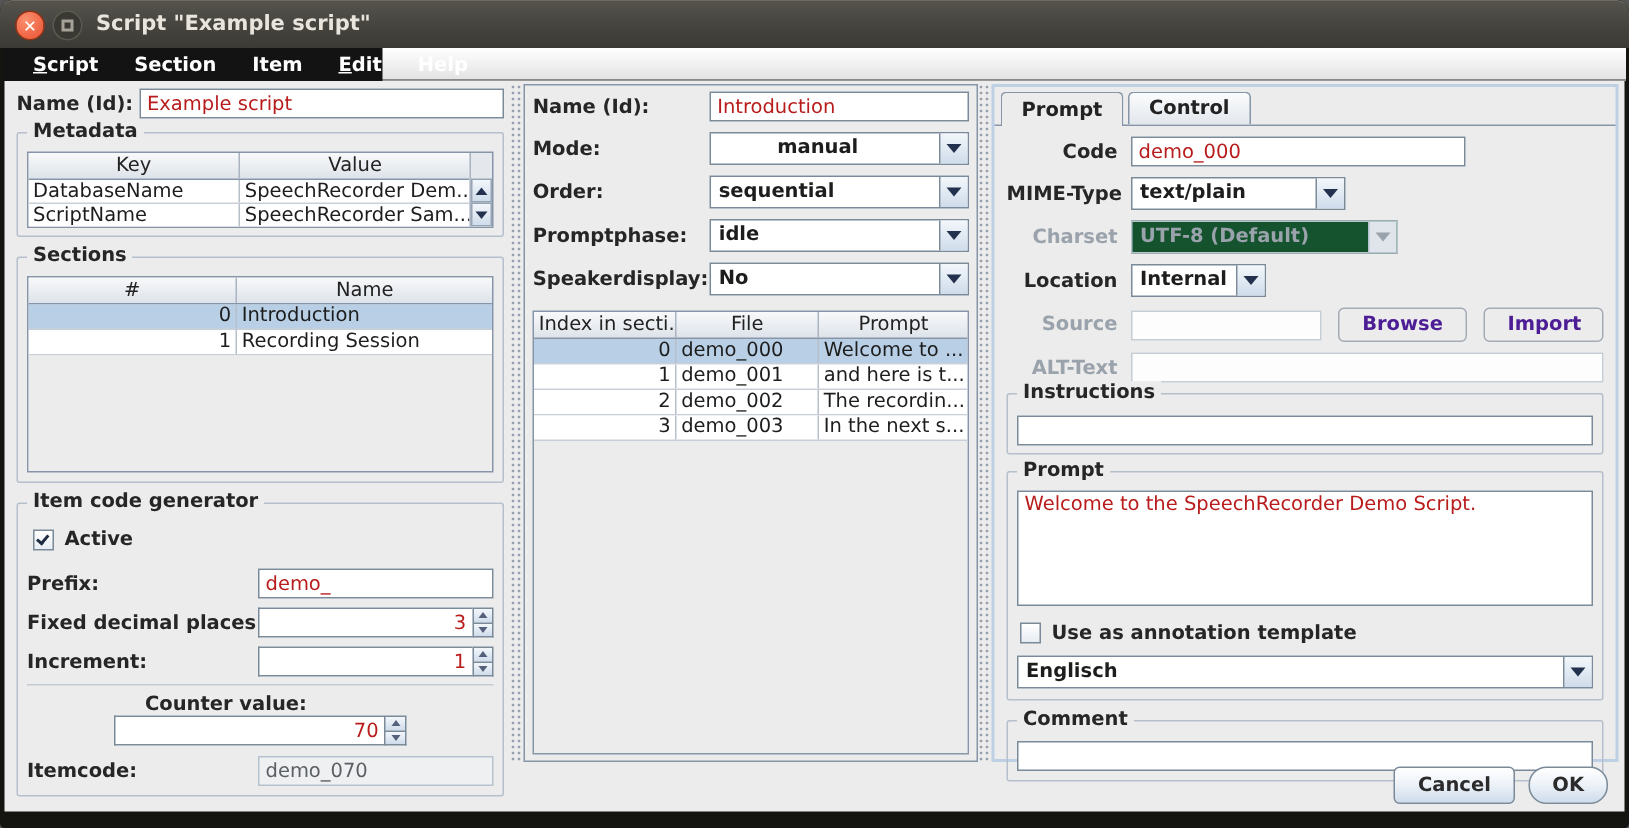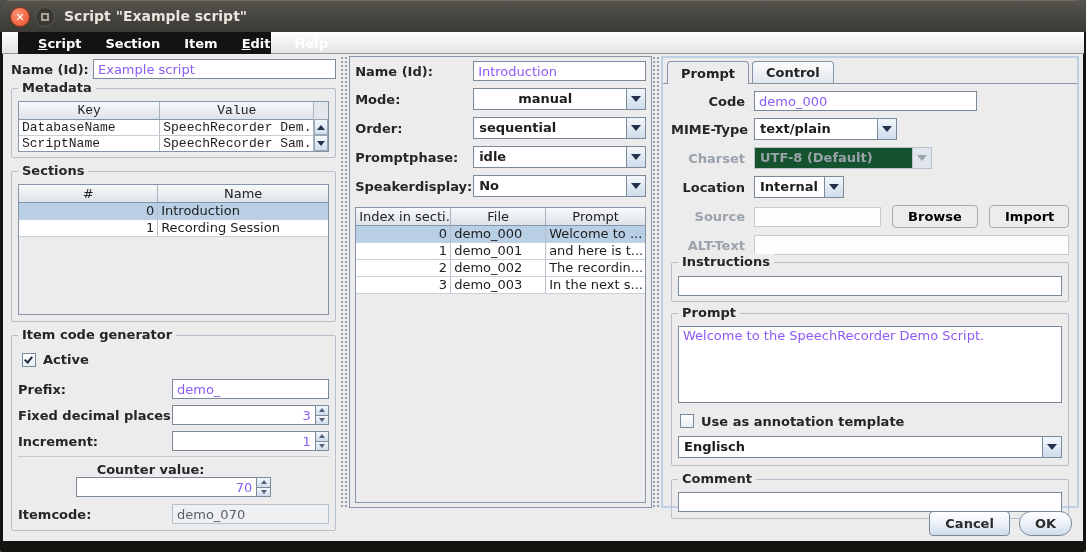--- a/index.html
+++ b/index.html
@@ -18,33 +18,33 @@
     border:1px solid #8e3317; }
   .close-x { color:#fff; font-size:11px; font-weight:bold; line-height:1; }
   .win-btn.restore { left:35px; background:#393833; border:1px solid #5c594f; }
   .restore-glyph { width:8px; height:8px; border:2px solid #a6a298; }
   .title-text { position:absolute; left:64px; top:0; line-height:31px; color:#e9e5dd;
     font-weight:bold; font-size:14px; }
 
   
   .menubar { position:absolute; top:32px; left:2px; right:2px; height:22px;
     background:linear-gradient(#ffffff,#e3e3e3); border-bottom:1px solid #989898; }
-  .menu-dark { position:absolute; left:16px; top:0; height:22px; width:253px; background:#131313;
+  .menu-dark { position:absolute; left:0; top:0; height:22px; width:253px; background:#131313;
     display:flex; align-items:center; padding-left:8px; }
   .menu-item { color:#fff; font-weight:bold; font-size:13px; padding:0 12px; cursor:default; }
   .menu-item .mn { text-decoration:underline; }
 
   
   .content { position:absolute; top:54px; left:3px; right:3px; bottom:11px; background:#ececec; }
   .main { position:absolute; top:2px; left:4px; right:4px; height:452px; display:flex; }
 
   .label { font-weight:bold; font-size:13px; color:#262626; white-space:nowrap; }
   .label.dis { color:#9aa2ab; }
   .tfield { background:#fff; border:1px solid #7a8a99; font:13px "DejaVu Sans",sans-serif;
-    color:#8b5cf6; padding:1px 4px; height:20px; width:100%; }
+    color:#b91c1c; padding:1px 4px; height:20px; width:100%; }
   .tfield.dis { background:#eef0f2; border-color:#b6c2ce; color:#5c6064; }
   .tfield.dis2 { background:#fdfdfd; border-color:#c4ccd4; color:#9aa2ab; }
 
   .combo { display:flex; height:22px; border:1px solid #7a8a99; background:#fff; }
   .combo-value { flex:1; font-size:13px; font-weight:bold; color:#1d1d1d; padding:2px 5px;
     white-space:nowrap; overflow:hidden; }
   .combo-btn { width:19px; background:linear-gradient(#f3f7fb,#cfdceb); border-left:1px solid #7a8a99;
     display:flex; align-items:center; justify-content:center; }
   .arr-down { width:0; height:0; border-left:5px solid transparent; border-right:5px solid transparent;
     border-top:6px solid #23314e; }
@@ -120,21 +120,21 @@
     font-weight:bold; font-size:13px; line-height:21px; color:#222;
     background:linear-gradient(#fbfcfd,#e2e7ec); margin-right:3px; position:relative; }
   .tab.selected { background:#ececec; z-index:2; margin-bottom:-1px; line-height:23px; }
   .tab-content { border-top:1px solid #8795a8; flex:1; padding:7px 8px 4px 8px;
     display:flex; flex-direction:column; }
   .rlabel { width:74px; text-align:right; margin-right:9px; }
   .rrow { margin-bottom:7px; }
 
   .btn { height:25px; padding:0 15px; font:bold 13px "DejaVu Sans",sans-serif; color:#2b2b2b;
     background:linear-gradient(#ffffff,#eef3f9 45%,#cfdceb); border:1px solid #7a8a99; border-radius:4px; }
-  .btn.dis { background:#ececec; border-color:#a3abb4; color:#000000; height:23px; }
+  .btn.dis { background:#ececec; border-color:#a3abb4; color:#4c1d95; height:23px; }
 
   .footer { position:absolute; right:11px; bottom:5px; display:flex; gap:9px; }
 
   .fill { flex:1; }
 </style>
 </head>
 <body>
 
 <div class="window">
 
@@ -163,21 +163,21 @@
 
       <div class="left-panel">
         <div class="frow" style="margin-bottom:9px;">
           <span class="label" style="width:82px;">Name (Id):</span>
           <input class="tfield" style="flex: 1 1 0%;" value="Example script">
         </div>
 
         <div class="group" style="height:70px; margin-bottom:13px;">
           <span class="gtitle">Metadata</span>
           <div class="tbl" style="height:51px;">
-            <div style="display:flex; flex:1;font-family:Liberation Mono, monospace;">
+            <div style="display:flex; flex:1;">
               <div style="flex:1; display:flex; flex-direction:column;">
                 <div class="thead">
                   <div class="hcell" style="width:48%;">Key</div>
                   <div class="hcell" style="width:52%;">Value</div>
                 </div>
                 <div class="trow" style="height:16px;">
                   <div class="tcell" style="width:48%;">DatabaseName</div>
                   <div class="tcell" style="width:52%;">SpeechRecorder Dem...</div>
                 </div>
                 <div class="trow" style="height:16px; border-bottom:none;">

